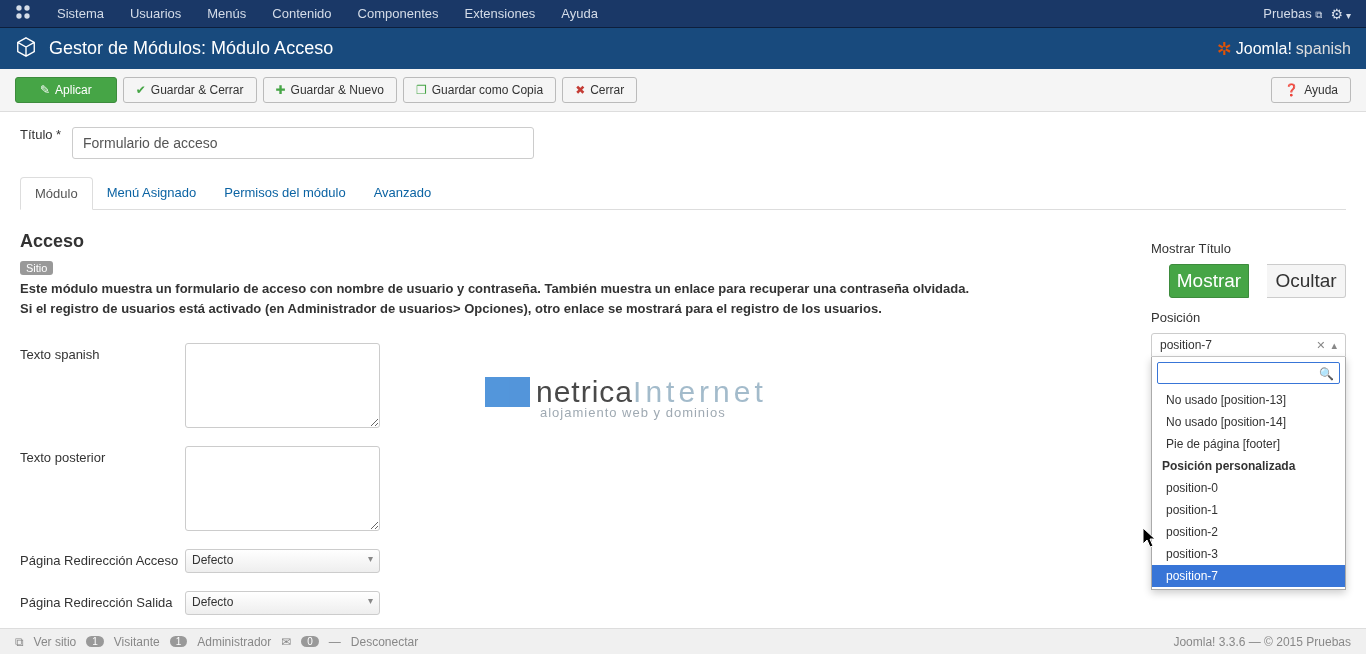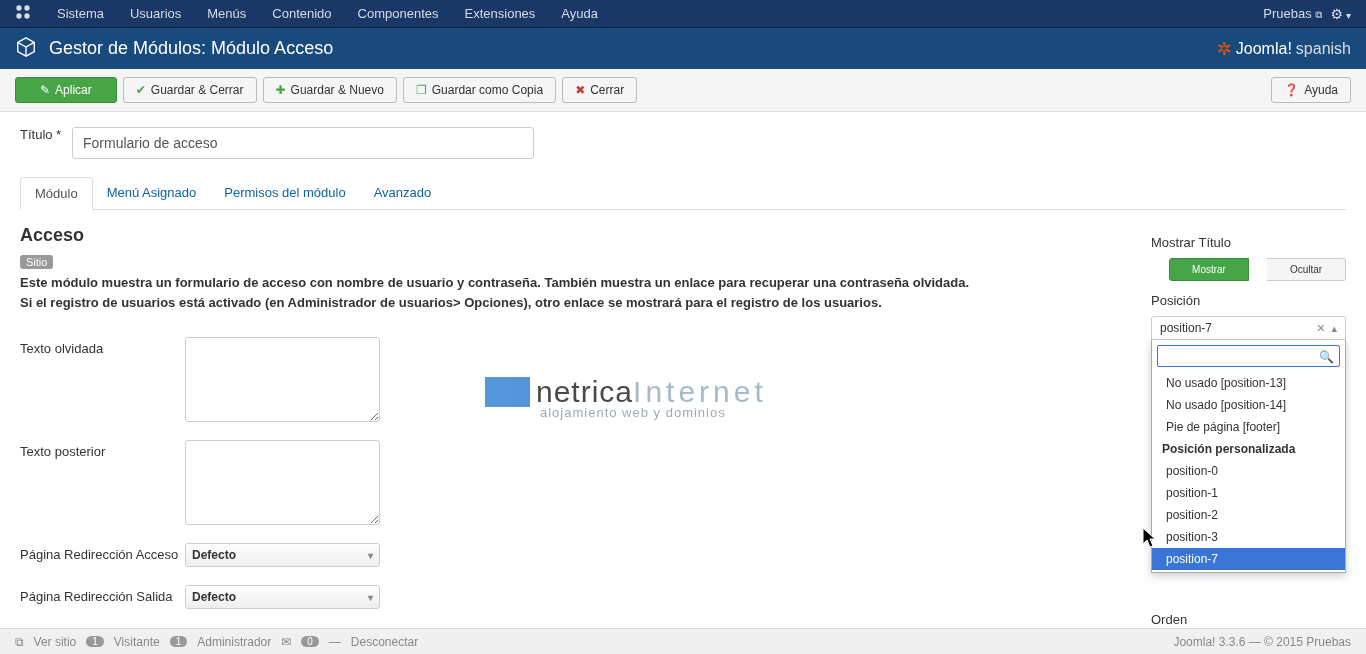--- a/index.html
+++ b/index.html
@@ -32,41 +32,41 @@
 .ico-new { color: #46a546; }
 .ico-copy { color: #46a546; }
 .ico-close { color: #c43c35; }
 .ico-help { color: #333; }
 
 .content { padding: 15px 20px 40px; }
 .title-row { display: flex; gap: 10px; margin-bottom: 18px; }
 .title-label { width: 42px; font-size: 13px; }
 .title-input { width: 462px; padding: 7px 10px; border: 1px solid #ccc; border-radius: 3px; font-size: 14px; color: #555; }
 
-.tabs { display: flex; border-bottom: 1px solid #ddd; margin-bottom: 15px; }
+.tabs { display: flex; border-bottom: 1px solid #ddd; margin-bottom: 21px; }
 .tab { padding: 8px 14px; cursor: pointer; color: #0b63a3; font-size: 13px; }
 .tab.active { border: 1px solid #ddd; border-bottom: 1px solid #fff; margin-bottom: -1px; color: #555; border-radius: 4px 4px 0 0; background: #fff; }
 
 .main-row { display: flex; gap: 30px; }
 .main-left { flex: 1; }
 .main-right { width: 195px; }
 
 .module-heading { font-size: 18px; font-weight: bold; margin-bottom: 8px; }
 .badge-sitio { display: inline-block; background: #999; color: #fff; font-size: 11px; padding: 1px 6px; border-radius: 3px; margin-bottom: 4px; }
 .module-desc { font-size: 13px; color: #333; line-height: 1.5; margin-bottom: 25px; max-width: 960px; font-weight: bold; }
 
 .form-row { display: flex; align-items: flex-start; margin-bottom: 18px; }
 .form-label { width: 165px; font-size: 13px; padding-top: 4px; }
 .form-textarea { width: 195px; height: 85px; border: 1px solid #ccc; border-radius: 3px; resize: both; padding: 4px; }
-.form-select { width: 195px; padding: 3px 6px; border: 1px solid #ccc; border-radius: 3px; background: linear-gradient(#fff, #eee); font-size: 12px; height: 24px; display: flex; align-items: center; justify-content: space-between; cursor: pointer; font-weight: bold; }
+.form-select { width: 195px; padding: 3px 6px; border: 1px solid #ccc; border-radius: 3px; background: linear-gradient(#fff, #eee); font-size: 12px; height: 24px; display: flex; justify-content: space-between; cursor: pointer; }
 .form-select::after { content: "▾"; color: #888; font-size: 10px; }
 
 .sidebar-label { font-size: 13px; margin-bottom: 8px; margin-top: 10px; }
 .btn-group-toggle { display: flex; margin-bottom: 12px; }
-.btn-toggle { flex: 1; text-align: center; padding: 5px 0; border: 1px solid #ccc; background: #f5f5f5; cursor: pointer; font-size: 10px; margin-left: 18px; }
+.btn-toggle { flex: 1; text-align: center; padding: 5px 0; border: 1px solid #ccc; background: #f5f5f5; cursor: pointer; font-size: 19px; margin-left: 18px; }
 .btn-toggle.active { background: #46a546; color: #fff; border-color: #3d8b3d; }
 .btn-toggle:first-child { border-radius: 3px 0 0 3px; }
 .btn-toggle:last-child { border-radius: 0 3px 3px 0; border-left: none; }
 
 .position-select { position: relative; }
 .position-current { border: 1px solid #ccc; border-radius: 3px 3px 0 0; padding: 4px 8px; font-size: 12px; display: flex; justify-content: space-between; align-items: center; background: #fff; }
 .position-current .pc-icons { display: flex; gap: 6px; color: #888; font-size: 11px; }
 .position-dropdown { border: 1px solid #aaa; border-top: none; background: #fff; position: absolute; width: 100%; z-index: 10; box-shadow: 0 3px 8px rgba(0,0,0,0.2); }
 .position-search { padding: 5px; }
 .position-search-input { width: 100%; border: 1px solid #3875d7; padding: 3px 20px 3px 5px; font-size: 12px; border-radius: 2px; background: #fff; }
@@ -185,21 +185,21 @@
     <div class="tab">Avanzado</div>
   </div>
 
   <div class="main-row">
     <div class="main-left">
       <div class="module-heading">Acceso</div>
       <div class="badge-sitio">Sitio</div>
       <div class="module-desc">Este módulo muestra un formulario de acceso con nombre de usuario y contraseña. También muestra un enlace para recuperar una contraseña olvidada. Si el registro de usuarios está activado (en Administrador de usuarios&gt; Opciones), otro enlace se mostrará para el registro de los usuarios.</div>
 
       <div class="form-row">
-        <label class="form-label">Texto olvidada</label>
+        <label class="form-label">Texto spanish</label>
         <textarea class="form-textarea" style=""></textarea>
       </div>
       <div class="form-row">
         <label class="form-label">Texto posterior</label>
         <textarea class="form-textarea" style=""></textarea>
       </div>
       <div class="form-row">
         <label class="form-label">Página Redirección Acceso</label>
         <div class="form-select">
             <span>Defecto</span>

